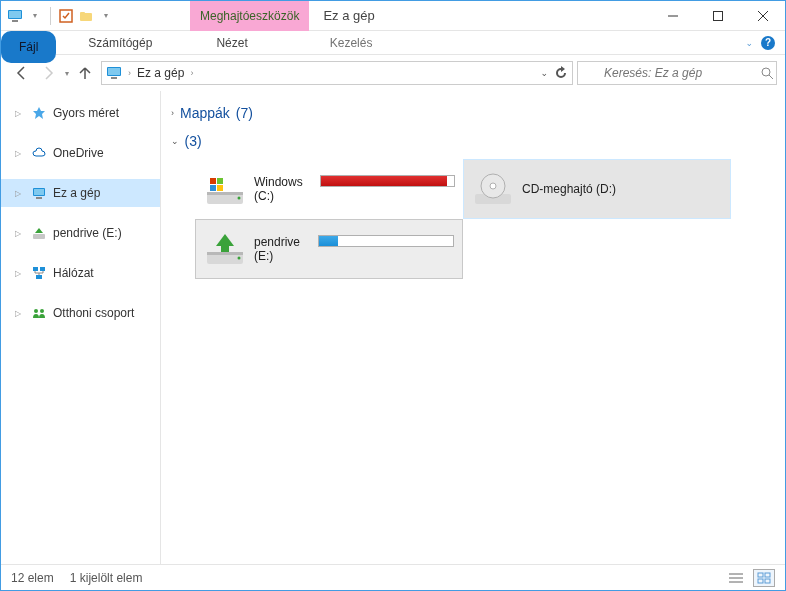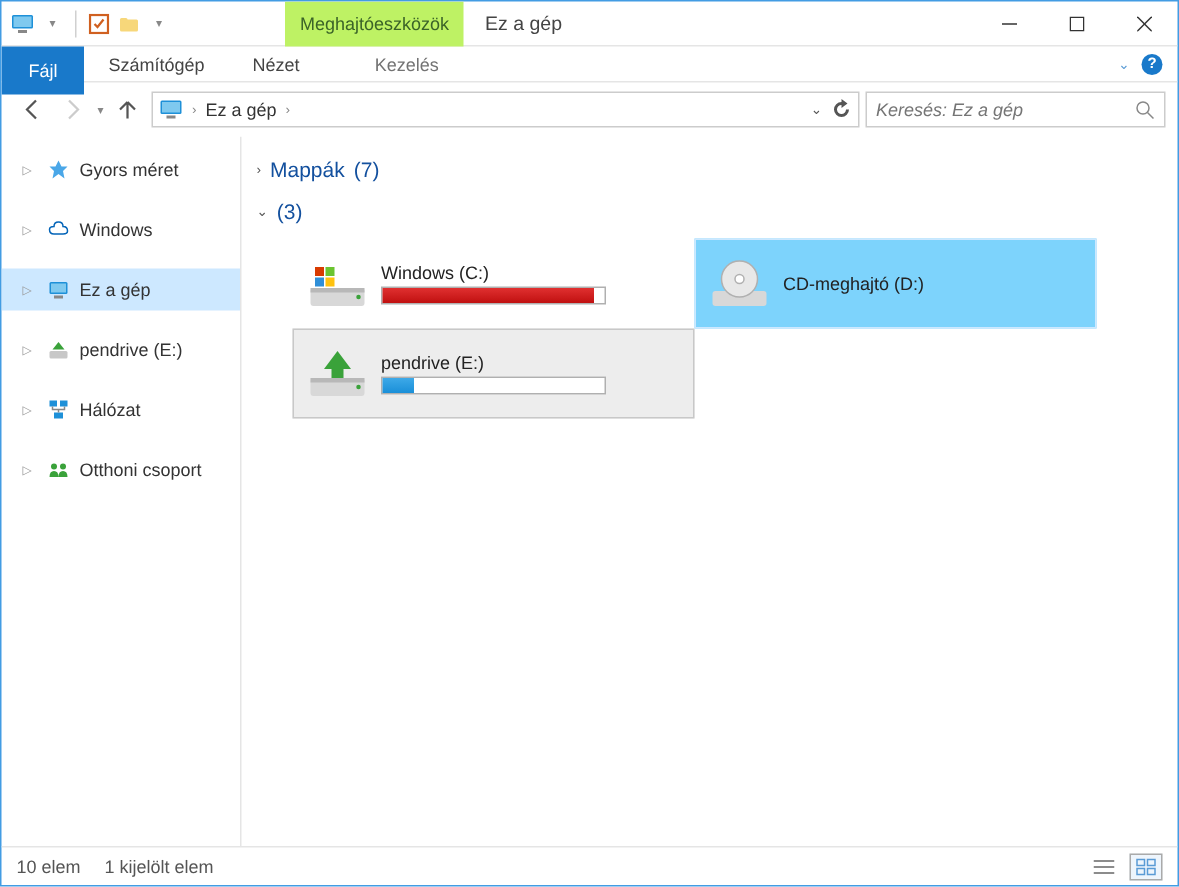--- a/index.html
+++ b/index.html
@@ -2,58 +2,58 @@
 <html><head>
 <meta charset="utf-8">
 <style>
 * { margin: 0; padding: 0; box-sizing: border-box; font-family: "Segoe UI", Tahoma, sans-serif; }
 body { width: 786px; height: 591px; background: #fff; border: 1px solid #429ce3; overflow: hidden; font-size: 12px; display: flex; flex-direction: column; }
 
 .titlebar { height: 30px; display: flex; align-items: center; border-bottom: 1px solid #e5e5e5; }
 .qat { display: flex; align-items: center; gap: 4px; padding: 0 6px; height: 100%; }
 .qat-icon { width: 16px; height: 16px; display: flex; align-items: center; justify-content: center; }
 .sep { width: 1px; height: 18px; background: #d0d0d0; margin: 0 3px; }
-.contextual { height: 30px; background: #bef264; padding: 0 10px; display: flex; align-items: center; color: #3b6428; font-size: 12px; margin-left: 70px; }
+.contextual { height: 30px; background: #f9a8d4; padding: 0 10px; display: flex; align-items: center; color: #3b6428; font-size: 12px; margin-left: 70px; }
 .title-text { padding: 0 14px; color: #444; font-size: 13px; }
 .win-controls { margin-left: auto; display: flex; }
 .win-btn { width: 45px; height: 29px; display: flex; align-items: center; justify-content: center; color: #333; }
 
 .ribbon-tabs { height: 24px; display: flex; align-items: stretch; border-bottom: 1px solid #e5e5e5; }
-.ribbon-tab { padding: 0 16px; display: flex; align-items: center; color: #444; font-size: 12px; }
-.ribbon-tab.file { background: #1979ca; color: #ffffff; padding: 16px 18px; }
+.ribbon-tab { padding: 0 32px; display: flex; align-items: center; color: #444; font-size: 12px; }
+.ribbon-tab.file { background: #1979ca; color: #0f172a; padding: 16px 18px; border-radius: 10px; }
 .ribbon-collapse { margin-left: auto; display: flex; align-items: center; gap: 8px; padding: 0 10px; }
 .help-icon { width: 14px; height: 14px; border-radius: 50%; background: #1979ca; color: #fff; display: flex; align-items: center; justify-content: center; font-size: 10px; font-weight: bold; }
 
 .nav-row { height: 36px; display: flex; align-items: center; padding: 4px 8px; gap: 4px; }
 .nav-btn { width: 24px; height: 24px; display: flex; align-items: center; justify-content: center; color: #555; }
 .nav-btn.disabled { color: #bbb; }
 .addr-bar { flex: 1; height: 24px; border: 1px solid #ccc; display: flex; align-items: center; padding: 0 4px; gap: 6px; }
 .addr-text { color: #333; font-size: 12px; }
 .addr-chev { color: #888; font-size: 9px; }
 .addr-right { margin-left: auto; display: flex; gap: 6px; align-items: center; }
 .search-bar { width: 200px; height: 24px; border: 1px solid #ccc; display: flex; align-items: center; padding: 0 6px; color: #888; font-style: italic; }
-.search-bar input { border: none; outline: none; flex: 1; font-size: 12px; font-style: italic; color: #555; background: transparent; }
+.search-bar input { border: none; outline: none; flex: 1; font-size: 12px; font-style: italic; color: #555; background: transparent; margin-left: 20px; }
 
 .body-area { flex: 1; display: flex; overflow: hidden; }
 .sidebar { width: 160px; border-right: 1px solid #e5e5e5; padding: 8px 0; }
 .tree-item { display: flex; align-items: center; height: 28px; padding: 0 6px 0 14px; gap: 6px; color: #333; font-size: 12px; }
 .tree-item.selected { background: #cde8ff; }
 .tree-chev { color: #999; font-size: 8px; width: 10px; }
 .tree-icon { width: 16px; height: 16px; display: flex; align-items: center; justify-content: center; }
 .tree-group-gap { height: 12px; }
 
 .content { flex: 1; padding: 8px 10px; overflow: auto; }
 .group-header { display: flex; align-items: center; gap: 6px; color: #13509e; font-size: 14px; padding: 6px 0; }
 .group-chev { color: #555; font-size: 9px; }
 .drive-grid { display: flex; flex-wrap: wrap; gap: 0; padding: 4px 0 8px 24px; }
 .drive-tile { width: 268px; height: 60px; display: flex; align-items: center; gap: 8px; padding: 4px 8px; border: 1px solid transparent; }
 .drive-tile.selected { background: #ededed; border: 1px solid #c8c8c8; }
-.drive-tile.hover { background: #7dd3fc; border: 1px solid #cce8ff; }
+.drive-tile.hover { background: #e5e5e5; border: 1px solid #cce8ff; }
 .drive-icon { width: 42px; height: 42px; display: flex; align-items: center; justify-content: center; }
-.drive-info { flex: 1; display: flex; flex-direction: column; gap: 2px; }
+.drive-info { flex: 1; display: flex; flex-direction: row; gap: 2px; }
 .drive-name { font-size: 12px; color: #222; }
 .drive-bar { width: 150px; height: 12px; border: 1px solid #b0b0b0; background: #fff; position: relative; }
 .drive-bar-fill { height: 100%; }
 .drive-bar-fill.red { background: linear-gradient(#e03030,#c01010); }
 .drive-bar-fill.blue { background: linear-gradient(#3da9e8,#1a8fd8); }
 .drive-sub { font-size: 11px; color: #777; }
 
 .statusbar { height: 26px; border-top: 1px solid #e5e5e5; display: flex; align-items: center; padding: 0 10px; color: #555; font-size: 12px; gap: 16px; }
 .status-right { margin-left: auto; display: flex; gap: 6px; }
 .view-toggle { width: 22px; height: 18px; border: 1px solid transparent; display: flex; align-items: center; justify-content: center; color: #666; }
@@ -182,21 +182,21 @@
       <span>Gyors méret</span>
     </div>
     <div class="tree-group-gap"></div>
     <div class="tree-item">
       <span class="tree-chev">▷</span>
       <span class="tree-icon">
           <svg width="14" height="14">
             <path d="M4 10 Q1 10 1 7 Q1 5 4 5 Q4 2 7 2 Q10 2 10 5 Q13 5 13 8 Q13 10 10 10 Z" fill="#fff" stroke="#0364b8"></path>
           </svg>
         </span>
-      <span>Windows</span>
+      <span>OneDrive</span>
     </div>
     <div class="tree-group-gap"></div>
     <div class="tree-item selected">
       <span class="tree-chev">▷</span>
       <span class="tree-icon">
           <svg width="14" height="14">
             <rect x="1" y="2" width="12" height="8" fill="#1e90d8" rx="1"></rect>
             <rect x="2" y="3" width="10" height="6" fill="#7fc9ef"></rect>
             <rect x="4" y="11" width="6" height="2" fill="#888"></rect>
           </svg>
@@ -301,21 +301,21 @@
           <div class="drive-bar">
               <div class="drive-bar-fill blue" style="width:14%"></div>
             </div>
         </div>
       </div>
     </div>
   </div>
 </div>
 
 <div class="statusbar">
-  <span>10 elem</span>
+  <span>12 elem</span>
   <span>1 kijelölt elem</span>
   <div class="status-right">
     <div class="view-toggle">
       <svg width="14" height="12">
           <line x1="0" y1="2" x2="14" y2="2" stroke="#666"></line>
           <line x1="0" y1="6" x2="14" y2="6" stroke="#666"></line>
           <line x1="0" y1="10" x2="14" y2="10" stroke="#666"></line>
         </svg>
     </div>
     <div class="view-toggle active">

